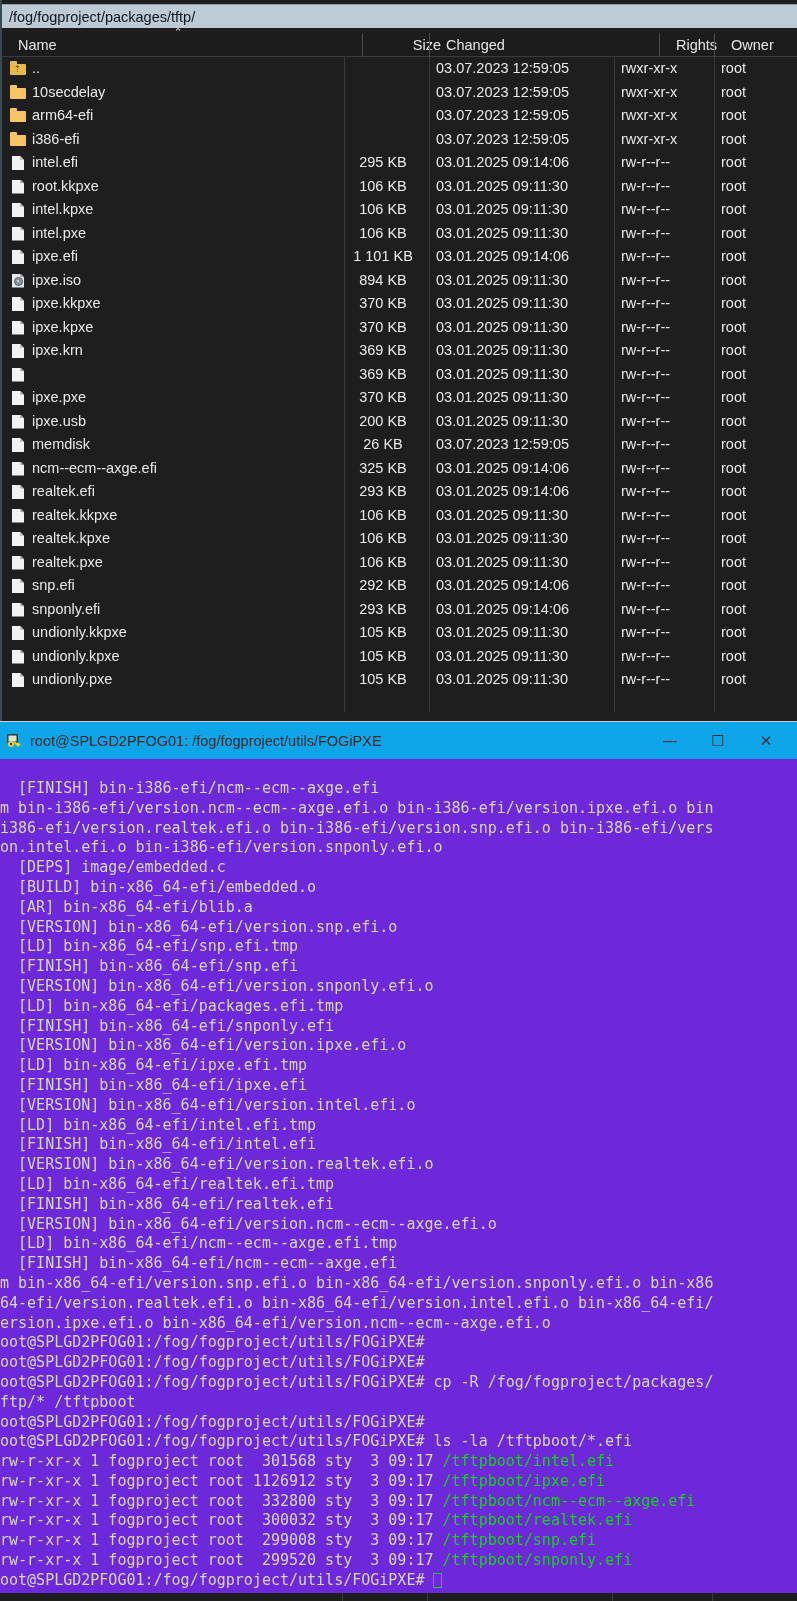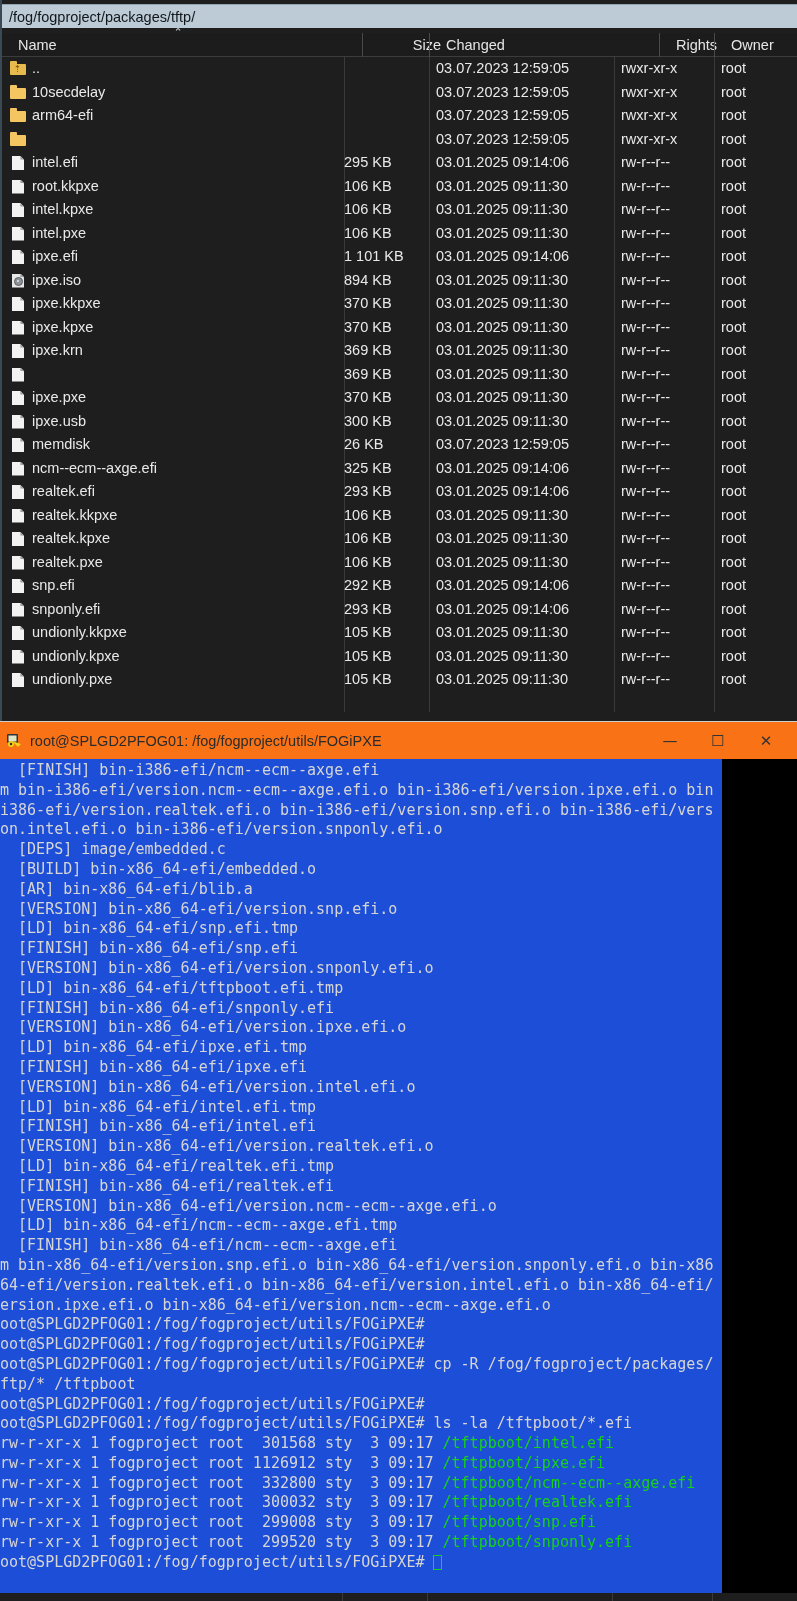--- a/index.html
+++ b/index.html
@@ -46,21 +46,21 @@
   #rows { position: absolute; left: 0; top: 57px; width: 797px; height: 655px; }
   .row {
     position: relative; height: 23.5px; width: 797px;
     color: #e9e9e9; font-size: 14.5px;
   }
   .cell {
     position: absolute; top: 0; height: 23.5px; line-height: 23.5px;
     white-space: nowrap; overflow: hidden;
   }
   .c-name { left: 0; width: 342px; padding-left: 30px; }
-  .c-size { left: 342px; width: 85px; text-align: left; padding-right: 7px; }
+  .c-size { left: 342px; width: 85px; text-align: center; padding-right: 7px; }
   .c-changed { left: 427px; width: 185px; padding-left: 7px; }
   .c-rights { left: 612px; width: 100px; padding-left: 7px; }
   .c-owner { left: 712px; width: 85px; padding-left: 7px; }
   
   .vsep {
     position: absolute; top: 0; width: 1px; height: 655px; background: #3a3a3a;
   }
   
   .ico { position: absolute; left: 8px; top: 4px; width: 16px; height: 15px; }
   .folder-body {
@@ -101,45 +101,45 @@
     position: absolute; left: 6.8px; top: 7.3px; width: 2.4px; height: 2.4px;
     border-radius: 50%; background: #e8e8e8;
   }
   
   #terminal-window {
     position: absolute; left: 0; top: 721px; width: 797px; height: 880px;
     background: #000;
   }
   #titlebar {
     position: absolute; left: 0; top: 0; width: 797px; height: 38px;
-    background: #f97316; border-top: 1px solid #cfcfcf;
+    background: #0ea5e9; border-top: 1px solid #cfcfcf;
   }
   #title-icon {
     position: absolute; left: 6px; top: 10px; width: 18px; height: 18px;
   }
   #title-text {
     position: absolute; left: 30px; top: 0; height: 38px; line-height: 38px;
     font-size: 14.5px; color: #2b2b2b; white-space: nowrap;
   }
   .winbtn {
     position: absolute; top: 0; width: 46px; height: 38px;
     color: #333; font-size: 15px; text-align: center; line-height: 38px;
     font-family: "DejaVu Sans", sans-serif;
   }
   #btn-min { right: 104px; }
   #btn-max { right: 56px; }
   #btn-close { right: 8px; }
   #termbody {
-    position: absolute; left: 0; top: 38px; width: 722px; height: 842px;
-    background: #1d4ed8; overflow: hidden;
+    position: absolute; left: 0; top: 38px; width: 797px; height: 842px;
+    background: #6d28d9; overflow: hidden;
     font-family: "DejaVu Sans Mono", monospace;
     font-size: 15px;
     line-height: 19.8px;
     color: #d6d6d6;
-    padding-left: 0px; padding-top: 2px;
+    padding-left: 0px; padding-top: 20px;
   }
   .tline { white-space: pre; height: 19.8px; }
   .seg-green { color: #17d217; }
   .cursor {
     display: inline-block; width: 9px; height: 15px;
     border: 1.5px solid #17d217; vertical-align: -3px;
   }
   #bottomstrip {
     position: absolute; left: 0; bottom: 0; width: 797px; height: 8px;
     background: #1e1e1e;
@@ -200,20 +200,21 @@
         <span class="cell c-size"></span>
         <span class="cell c-changed">03.07.2023 12:59:05</span>
         <span class="cell c-rights">rwxr-xr-x</span>
         <span class="cell c-owner">root</span>
       </div>
       <div class="row">
         <span class="ico">
           <span class="folder-tab"></span>
           <span class="folder-body"></span>
         </span>
+        <span class="cell c-name">i386-efi</span>
         <span class="cell c-size"></span>
         <span class="cell c-changed">03.07.2023 12:59:05</span>
         <span class="cell c-rights">rwxr-xr-x</span>
         <span class="cell c-owner">root</span>
       </div>
       <div class="row">
         <span class="ico">
           <span class="file-body"></span>
           <span class="file-fold"></span>
         </span>
@@ -333,21 +334,21 @@
         <span class="cell c-changed">03.01.2025 09:11:30</span>
         <span class="cell c-rights">rw-r--r--</span>
         <span class="cell c-owner">root</span>
       </div>
       <div class="row">
         <span class="ico">
           <span class="file-body"></span>
           <span class="file-fold"></span>
         </span>
         <span class="cell c-name">ipxe.usb</span>
-        <span class="cell c-size">300 KB</span>
+        <span class="cell c-size">200 KB</span>
         <span class="cell c-changed">03.01.2025 09:11:30</span>
         <span class="cell c-rights">rw-r--r--</span>
         <span class="cell c-owner">root</span>
       </div>
       <div class="row">
         <span class="ico">
           <span class="file-body"></span>
           <span class="file-fold"></span>
         </span>
         <span class="cell c-name">memdisk</span>
@@ -488,21 +489,21 @@
       <div class="tline"><span>m bin-i386-efi/version.ncm--ecm--axge.efi.o bin-i386-efi/version.ipxe.efi.o bin</span></div>
       <div class="tline"><span>i386-efi/version.realtek.efi.o bin-i386-efi/version.snp.efi.o bin-i386-efi/vers</span></div>
       <div class="tline"><span>on.intel.efi.o bin-i386-efi/version.snponly.efi.o</span></div>
       <div class="tline"><span>  [DEPS] image/embedded.c</span></div>
       <div class="tline"><span>  [BUILD] bin-x86_64-efi/embedded.o</span></div>
       <div class="tline"><span>  [AR] bin-x86_64-efi/blib.a</span></div>
       <div class="tline"><span>  [VERSION] bin-x86_64-efi/version.snp.efi.o</span></div>
       <div class="tline"><span>  [LD] bin-x86_64-efi/snp.efi.tmp</span></div>
       <div class="tline"><span>  [FINISH] bin-x86_64-efi/snp.efi</span></div>
       <div class="tline"><span>  [VERSION] bin-x86_64-efi/version.snponly.efi.o</span></div>
-      <div class="tline"><span>  [LD] bin-x86_64-efi/tftpboot.efi.tmp</span></div>
+      <div class="tline"><span>  [LD] bin-x86_64-efi/packages.efi.tmp</span></div>
       <div class="tline"><span>  [FINISH] bin-x86_64-efi/snponly.efi</span></div>
       <div class="tline"><span>  [VERSION] bin-x86_64-efi/version.ipxe.efi.o</span></div>
       <div class="tline"><span>  [LD] bin-x86_64-efi/ipxe.efi.tmp</span></div>
       <div class="tline"><span>  [FINISH] bin-x86_64-efi/ipxe.efi</span></div>
       <div class="tline"><span>  [VERSION] bin-x86_64-efi/version.intel.efi.o</span></div>
       <div class="tline"><span>  [LD] bin-x86_64-efi/intel.efi.tmp</span></div>
       <div class="tline"><span>  [FINISH] bin-x86_64-efi/intel.efi</span></div>
       <div class="tline"><span>  [VERSION] bin-x86_64-efi/version.realtek.efi.o</span></div>
       <div class="tline"><span>  [LD] bin-x86_64-efi/realtek.efi.tmp</span></div>
       <div class="tline"><span>  [FINISH] bin-x86_64-efi/realtek.efi</span></div>

